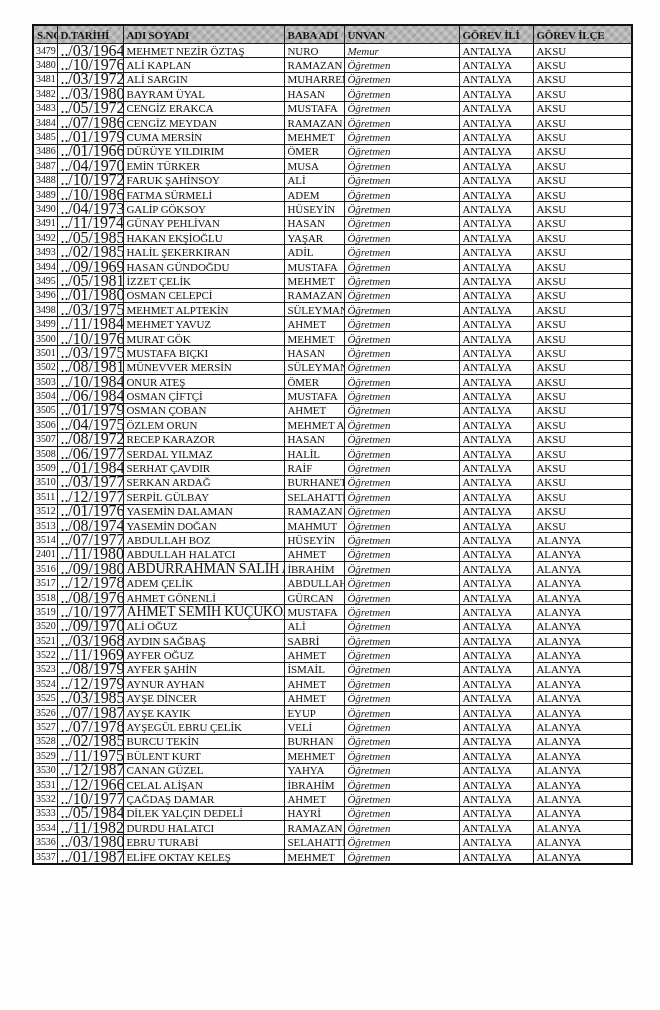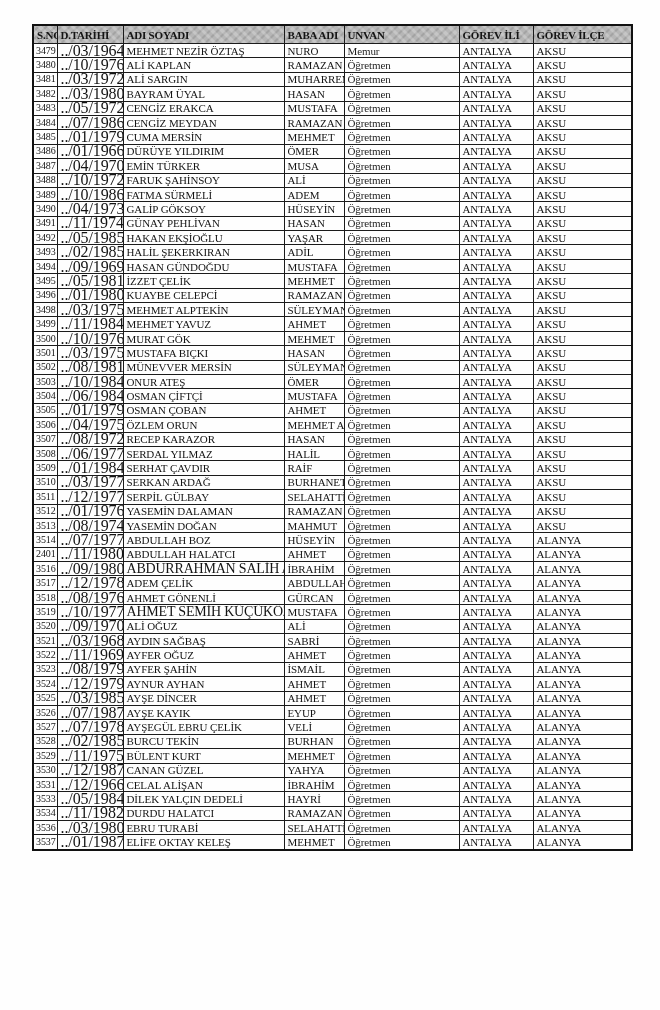--- a/index.html
+++ b/index.html
@@ -52,21 +52,21 @@
     border-bottom-width:1.8px;
     letter-spacing:-0.1px;
   }
   tbody td:first-child{
     text-align:center;
     padding:0 2px;
     font-size:10px;
   }
   tbody td:nth-child(2){font-size:16px;}
   tbody td.condensed{font-size:14px;letter-spacing:-0.2px;}
-  tbody td:nth-child(5){color:#1e1e1e;}
+  tbody td:nth-child(5){color:#1e1e1e;font-style:italic;}
 </style>
 </head>
 <body>
 
 <div class="page">
   <table class="roster">
     <colgroup>
       <col style="width:24px">
       <col style="width:66px">
       <col style="width:161px">
@@ -236,21 +236,21 @@
           <td>../05/1981</td>
           <td>İZZET ÇELİK</td>
           <td>MEHMET</td>
           <td>Öğretmen</td>
           <td>ANTALYA</td>
           <td>AKSU</td>
         </tr>
         <tr>
           <td>3496</td>
           <td>../01/1980</td>
-          <td>KUAYBE CELEPCİ</td>
+          <td>OSMAN CELEPCİ</td>
           <td>RAMAZAN</td>
           <td>Öğretmen</td>
           <td>ANTALYA</td>
           <td>AKSU</td>
         </tr>
         <tr>
           <td>3498</td>
           <td>../03/1975</td>
           <td>MEHMET ALPTEKİN</td>
           <td>SÜLEYMAN</td>
@@ -544,20 +544,29 @@
           <td>YAHYA</td>
           <td>Öğretmen</td>
           <td>ANTALYA</td>
           <td>ALANYA</td>
         </tr>
         <tr>
           <td>3531</td>
           <td>../12/1966</td>
           <td>CELAL ALİŞAN</td>
           <td>İBRAHİM</td>
+          <td>Öğretmen</td>
+          <td>ANTALYA</td>
+          <td>ALANYA</td>
+        </tr>
+        <tr>
+          <td>3532</td>
+          <td>../10/1977</td>
+          <td>ÇAĞDAŞ DAMAR</td>
+          <td>AHMET</td>
           <td>Öğretmen</td>
           <td>ANTALYA</td>
           <td>ALANYA</td>
         </tr>
         <tr>
           <td>3533</td>
           <td>../05/1984</td>
           <td>DİLEK YALÇIN DEDELİ</td>
           <td>HAYRİ</td>
           <td>Öğretmen</td>

